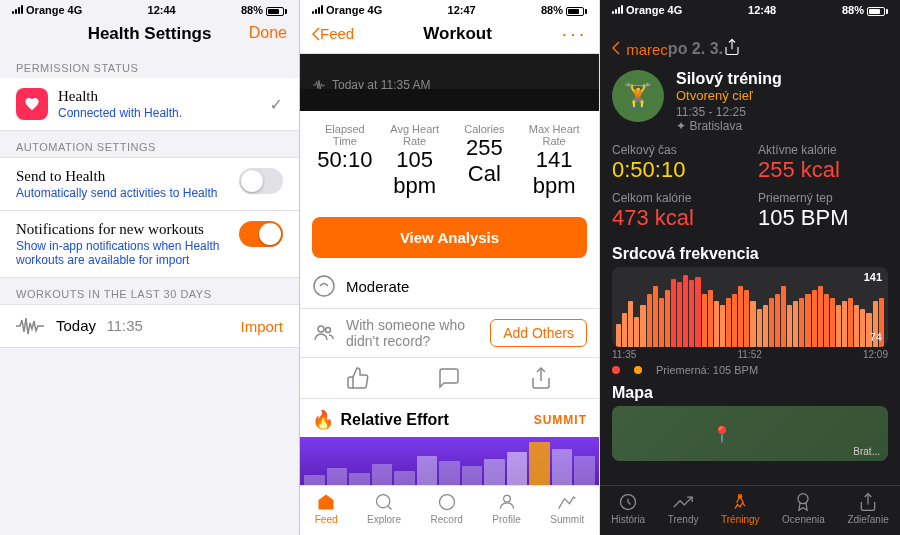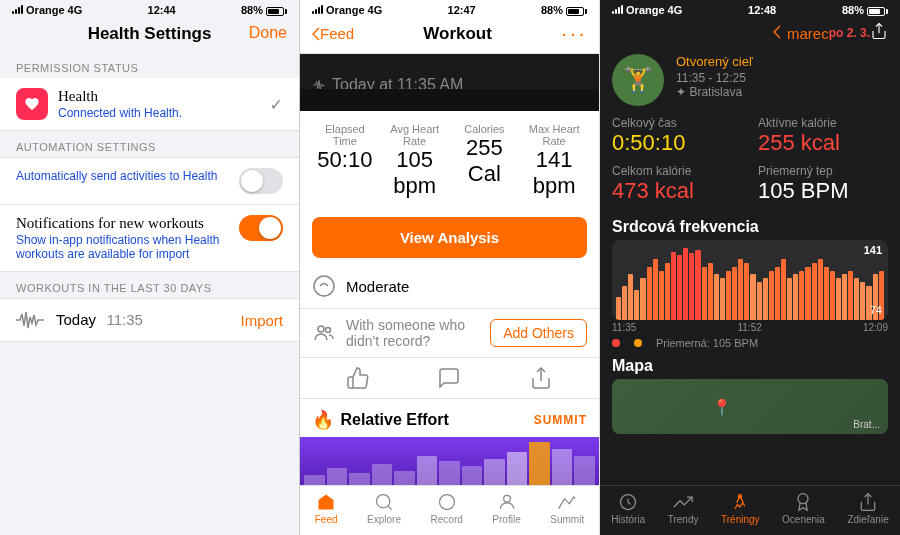--- a/index.html
+++ b/index.html
@@ -296,26 +296,27 @@
       display: flex;
       justify-content: space-between;
       align-items: center;
       padding: 4px 12px 2px;
       font-size: 11px;
       font-weight: 600;
       color: #fff;
     }
     .panel3-nav {
       display: flex;
-      justify-content: flex-end;
+      justify-content: flex-start;
       align-items: center;
       padding: 4px 12px 6px;
+      margin-top: 16px;
     }
     .panel3-nav-back { color: #ff6b00; font-size: 15px; }
-    .panel3-nav-title { font-size: 12px; font-weight: 600; color: #ef4444; }
+    .panel3-nav-title { font-size: 16px; font-weight: 600; color: #737373; }
     .panel3-nav-share { color: #fff; font-size: 16px; }
     .workout-header {
       display: flex;
       align-items: flex-start;
       padding: 4px 12px 10px;
       gap: 12px;
     }
     .workout-icon-circle {
       width: 52px;
       height: 52px;
@@ -524,20 +525,21 @@
       <div class="row-title">Health</div>
       <div class="row-sub">Connected with Health.</div>
     </div>
     <span class="checkmark">✓</span>
   </div>
 
   <div class="panel1-section-header">AUTOMATION SETTINGS</div>
 
   <div class="send-to-health-row" style="display:flex;align-items:flex-start;justify-content:space-between;background:#fff;border-top:0.5px solid #e0e0e5;border-bottom:0.5px solid #e0e0e5;">
     <div style="flex:1;margin-right:8px;">
+      <div class="row-title">Send to Health</div>
       <div class="row-sub">Automatically send activities to Health</div>
     </div>
     <div class="toggle-off"></div>
   </div>
 
   <div class="notif-row">
     <div class="row-text">
       <div class="row-title">Notifications for new workouts</div>
       <div class="row-sub">Show in-app notifications when Health workouts are available for import</div>
     </div>
@@ -590,21 +592,21 @@
     <span class="panel2-nav-title">Workout</span>
     <span class="panel2-nav-dots">···</span>
   </div>
 
   <div class="workout-image-area">
     <div style="position:absolute;top:0;left:0;right:0;bottom:0;background:#1a1a1a;"></div>
     <div style="position:relative;z-index:1;display:flex;align-items:center;gap:6px;padding:4px 0 0;">
       <svg width="14" height="14" viewBox="0 0 24 24" fill="none">
         <polyline points="2,12 6,12 8,6 10,18 12,4 14,20 16,10 18,14 22,12" stroke="#888" stroke-width="1.5"></polyline>
       </svg>
-      <span style="color:#888;font-size:16px;">Today at 11:35 AM</span>
+      <span style="color:#888;font-size:12px;">Today at 11:35 AM</span>
     </div>
     <div style="position:absolute;bottom:0;left:0;right:0;height:22px;background:#111;z-index:2;"></div>
   </div>
 
   <div class="stats-grid">
     <div class="stat-box">
       <div class="stat-label">Elapsed Time</div>
       <div class="stat-value">50:10</div>
     </div>
     <div class="stat-box">
@@ -756,20 +758,21 @@
         <path d="M4 12v8a2 2 0 002 2h12a2 2 0 002-2v-8"></path>
         <polyline points="16,6 12,2 8,6"></polyline>
         <line x1="12" y1="2" x2="12" y2="15"></line>
       </svg>
     </span>
   </div>
 
   <div class="workout-header">
     <div class="workout-icon-circle">🏋️</div>
     <div class="workout-info">
+      <div class="workout-type">Silový tréning</div>
       <div class="workout-goal">Otvorený cieľ</div>
       <div class="workout-time">11:35 - 12:25</div>
       <div class="workout-location">✦ Bratislava</div>
     </div>
   </div>
 
   <div class="stats-section">
     <div class="stat-item">
       <div class="stat-item-label">Celkový čas</div>
       <div class="stat-item-value yellow">0:50:10</div>

